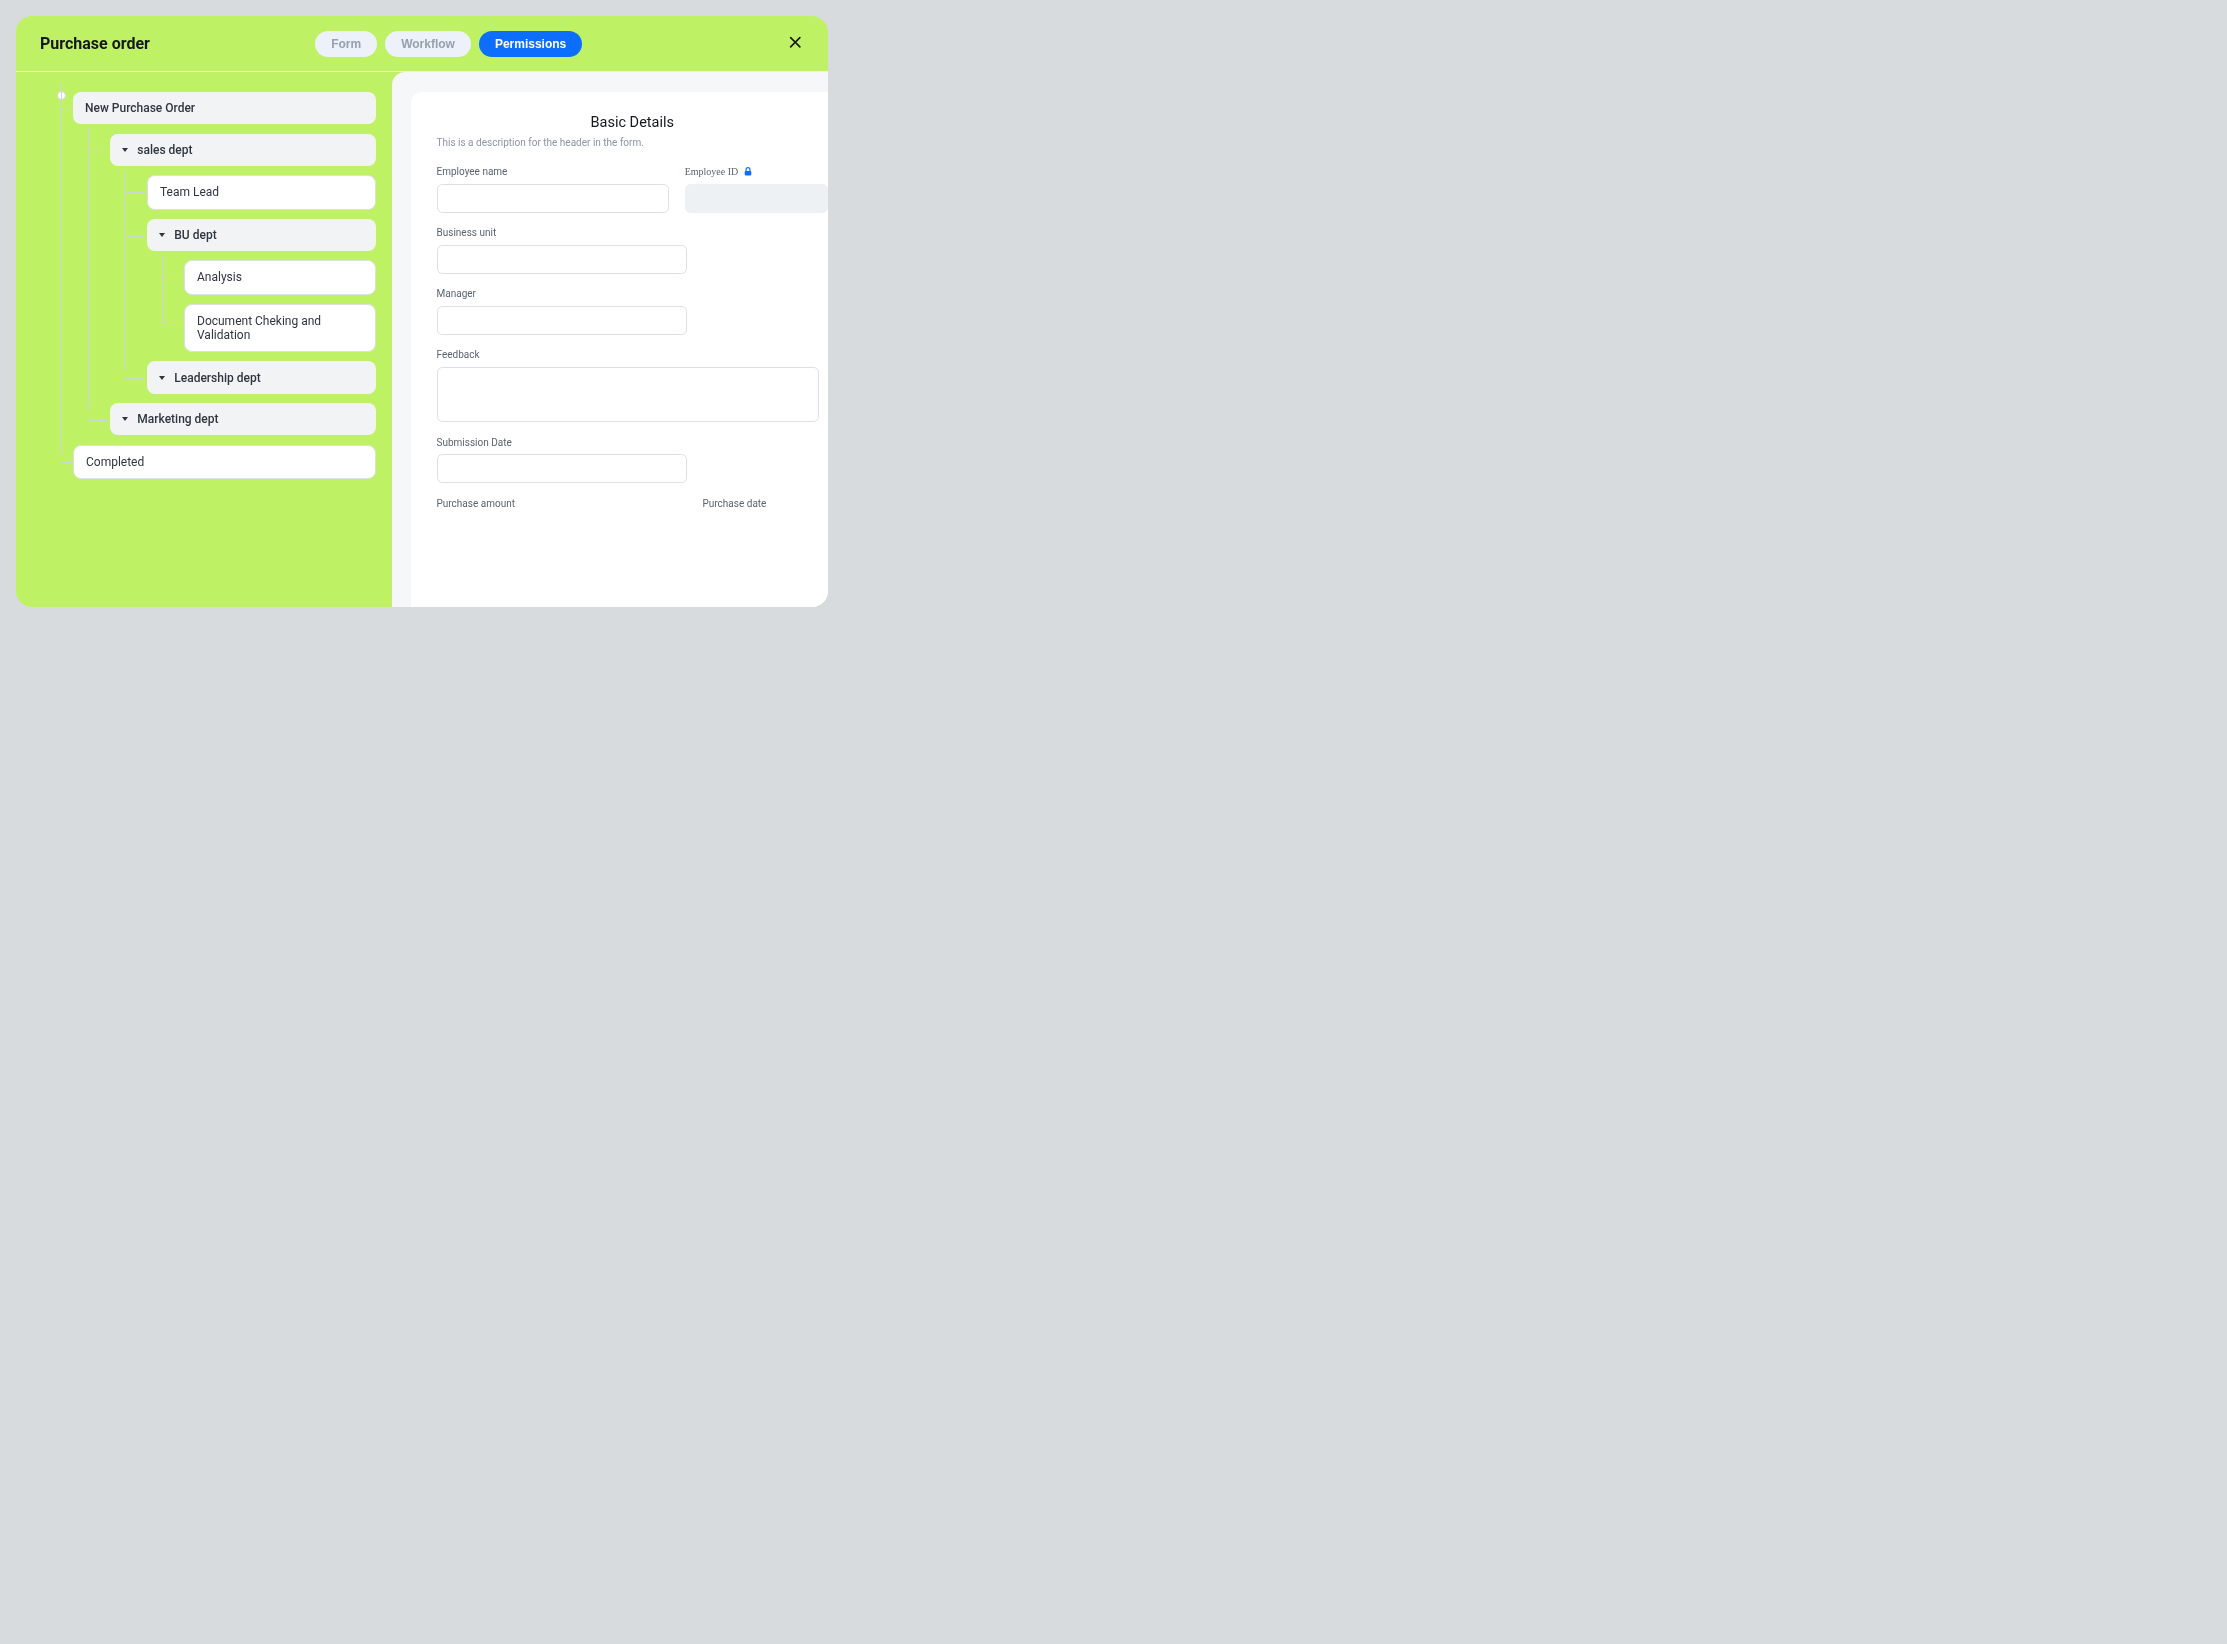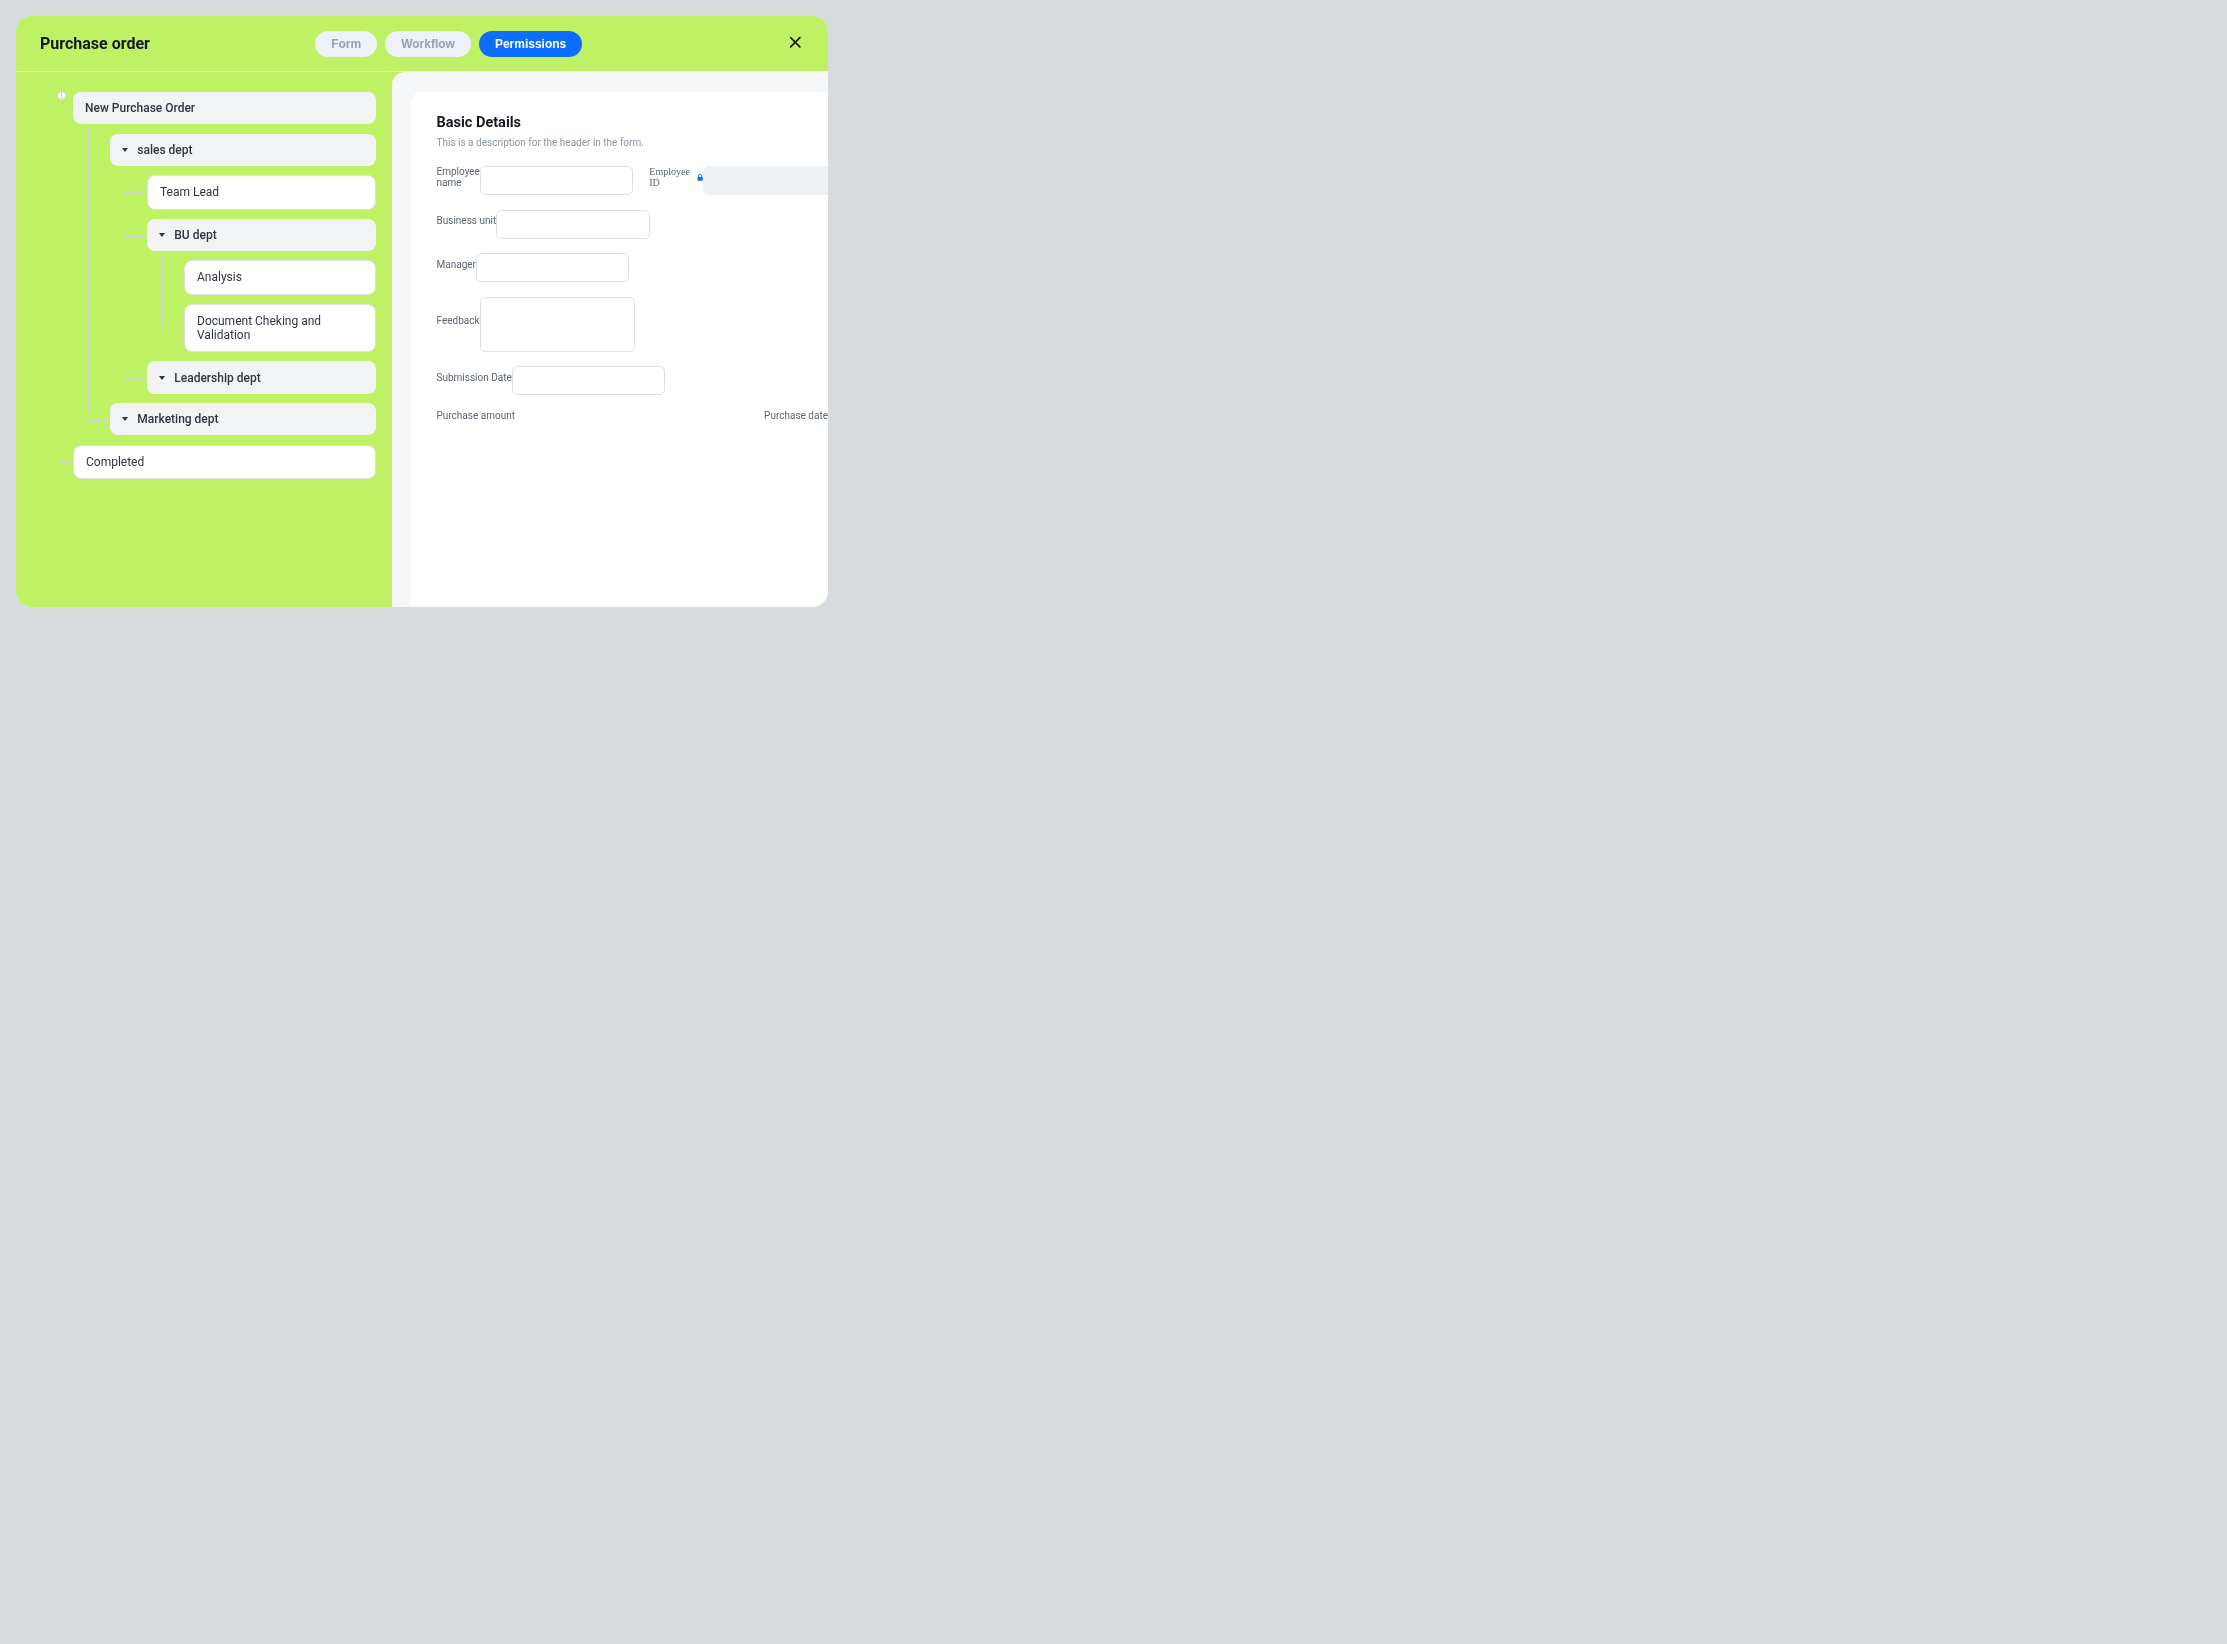--- a/index.html
+++ b/index.html
@@ -160,36 +160,38 @@
       overflow: hidden;
     }
     .form-card {
       background: #ffffff;
       border-radius: 10.5px 0 0 0;
       padding: 22.4px 0 0 26px;
       height: 100%;
     }
     .form-title {
       font-size: 14.5px;
-      font-weight: 700;
+      font-weight: 400;
       color: #15191e;
       margin-bottom: 5.3px;
+      text-align: center;
     }
     .form-desc {
       font-size: 10px;
       color: #8b95a3;
       margin-bottom: 18.5px;
     }
     .field-row {
       display: flex;
       gap: 16px;
       margin-bottom: 14.5px;
     }
     .field {
       display: flex;
+      flex-direction: column;
     }
     .field.full { width: 100%; max-width: 382px; }
     .field label {
       font-size: 10px;
       color: #5a6470;
       margin-bottom: 6.6px;
       display: flex;
       align-items: center;
       gap: 5.3px;
     }

